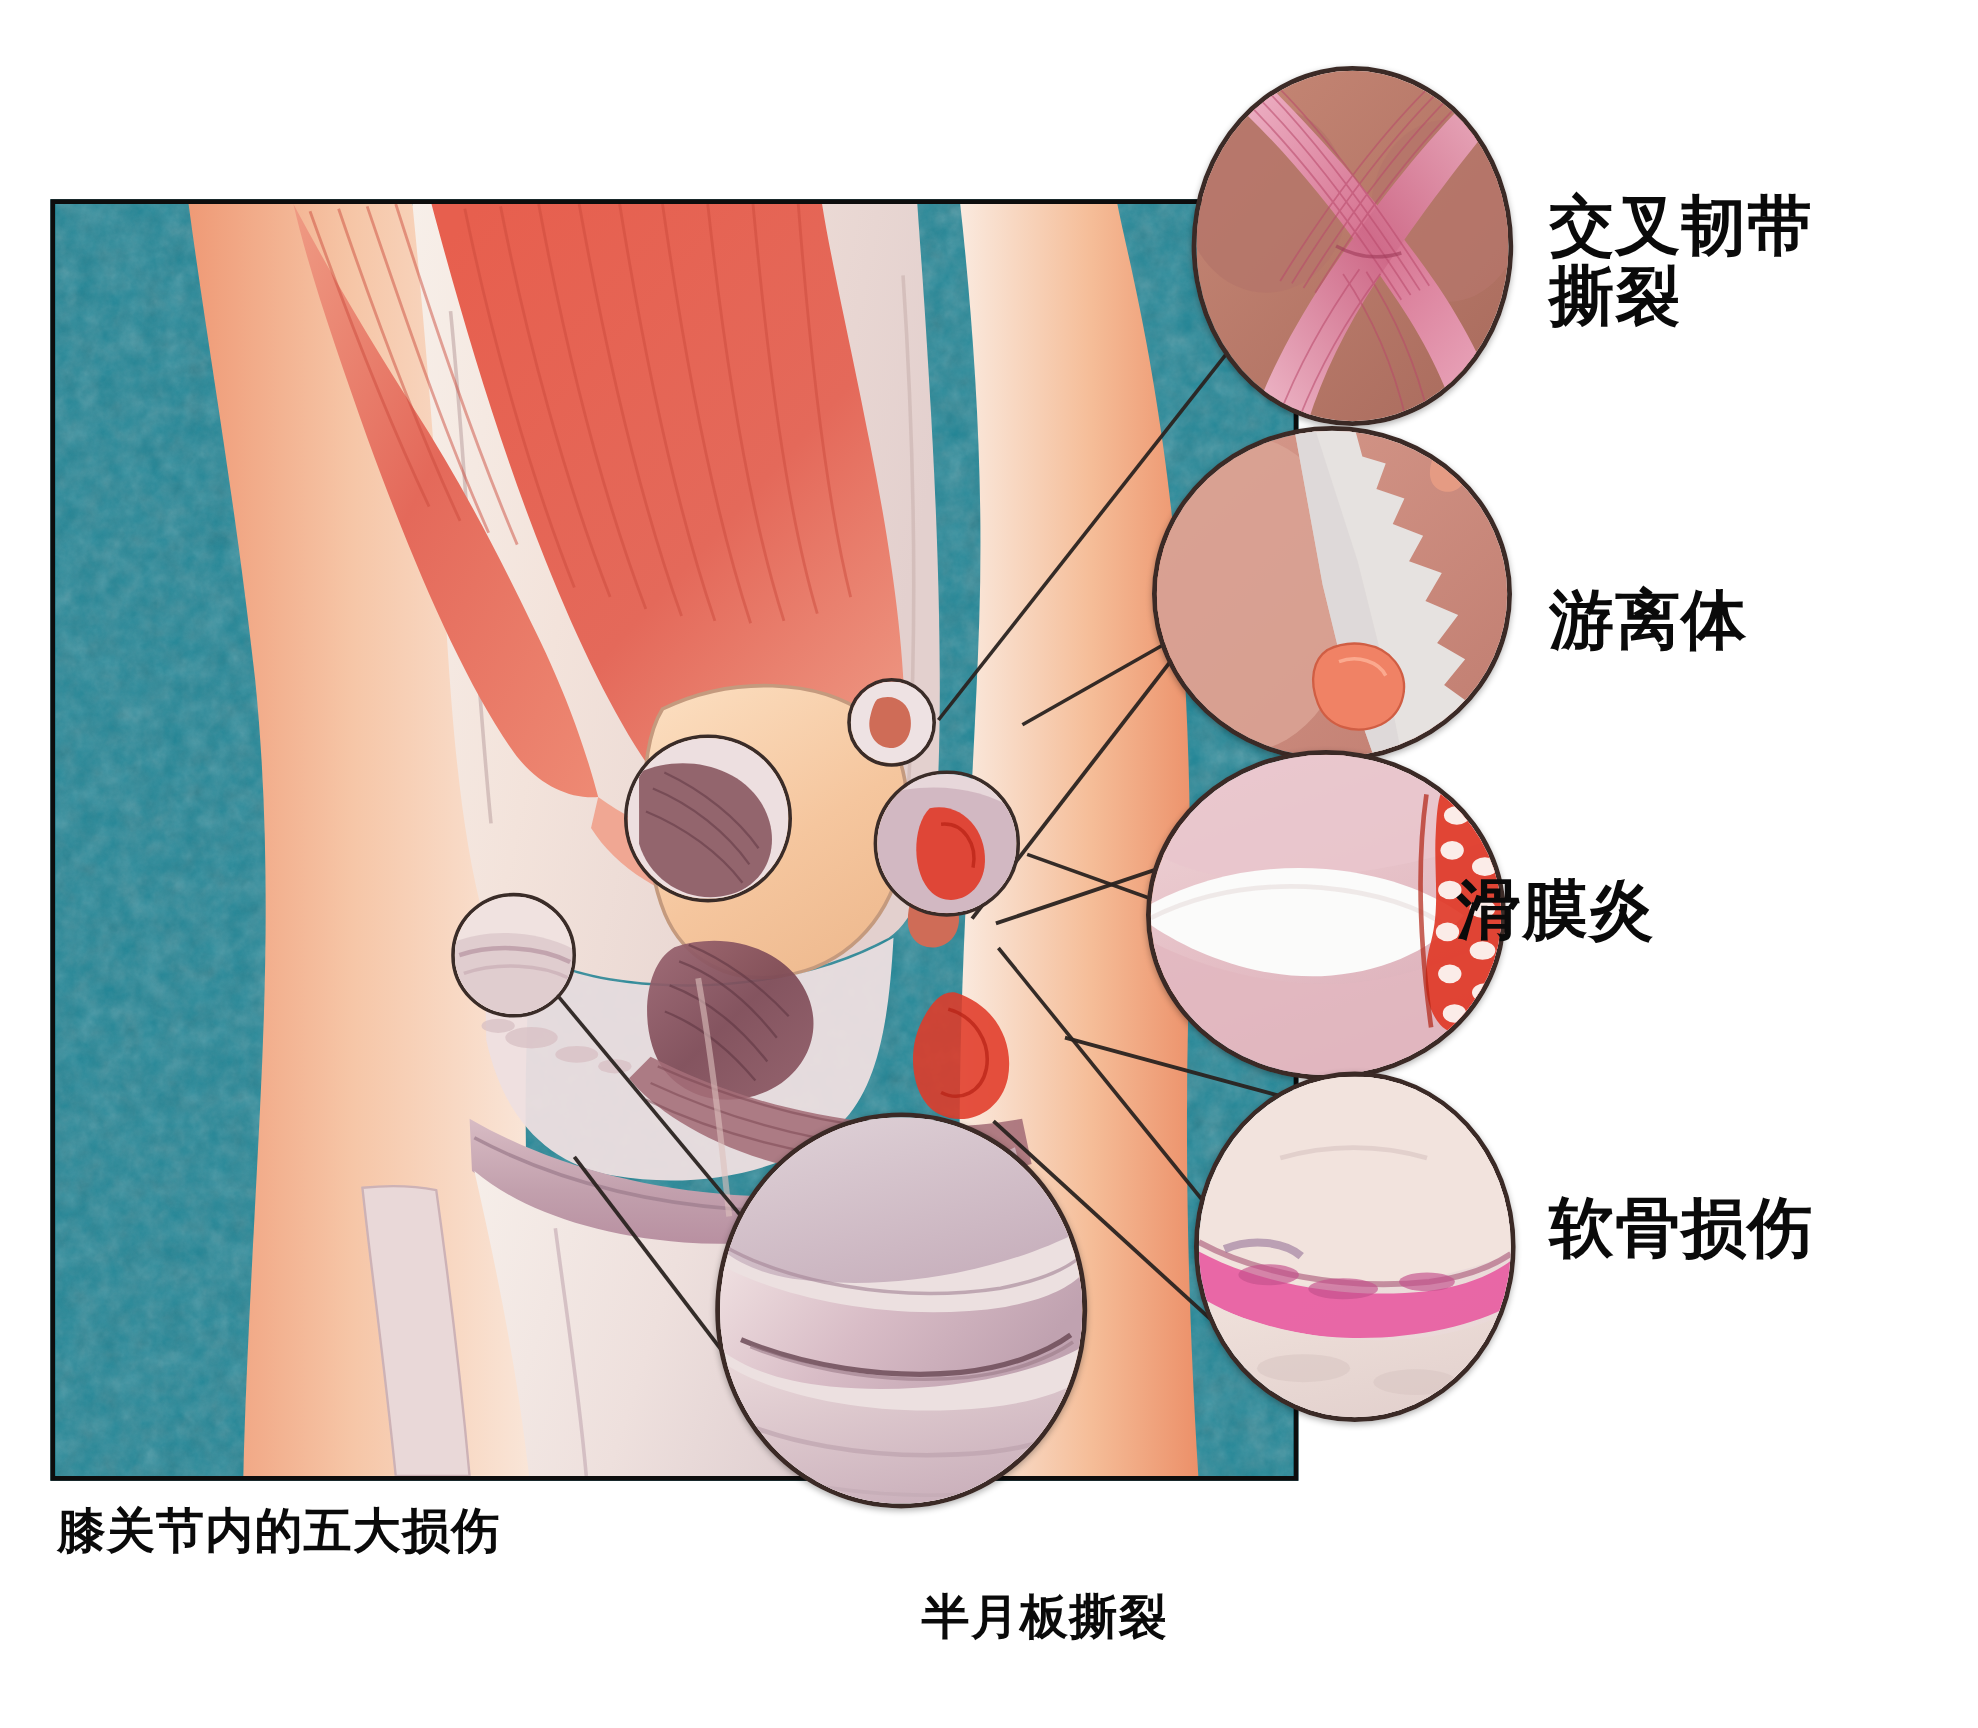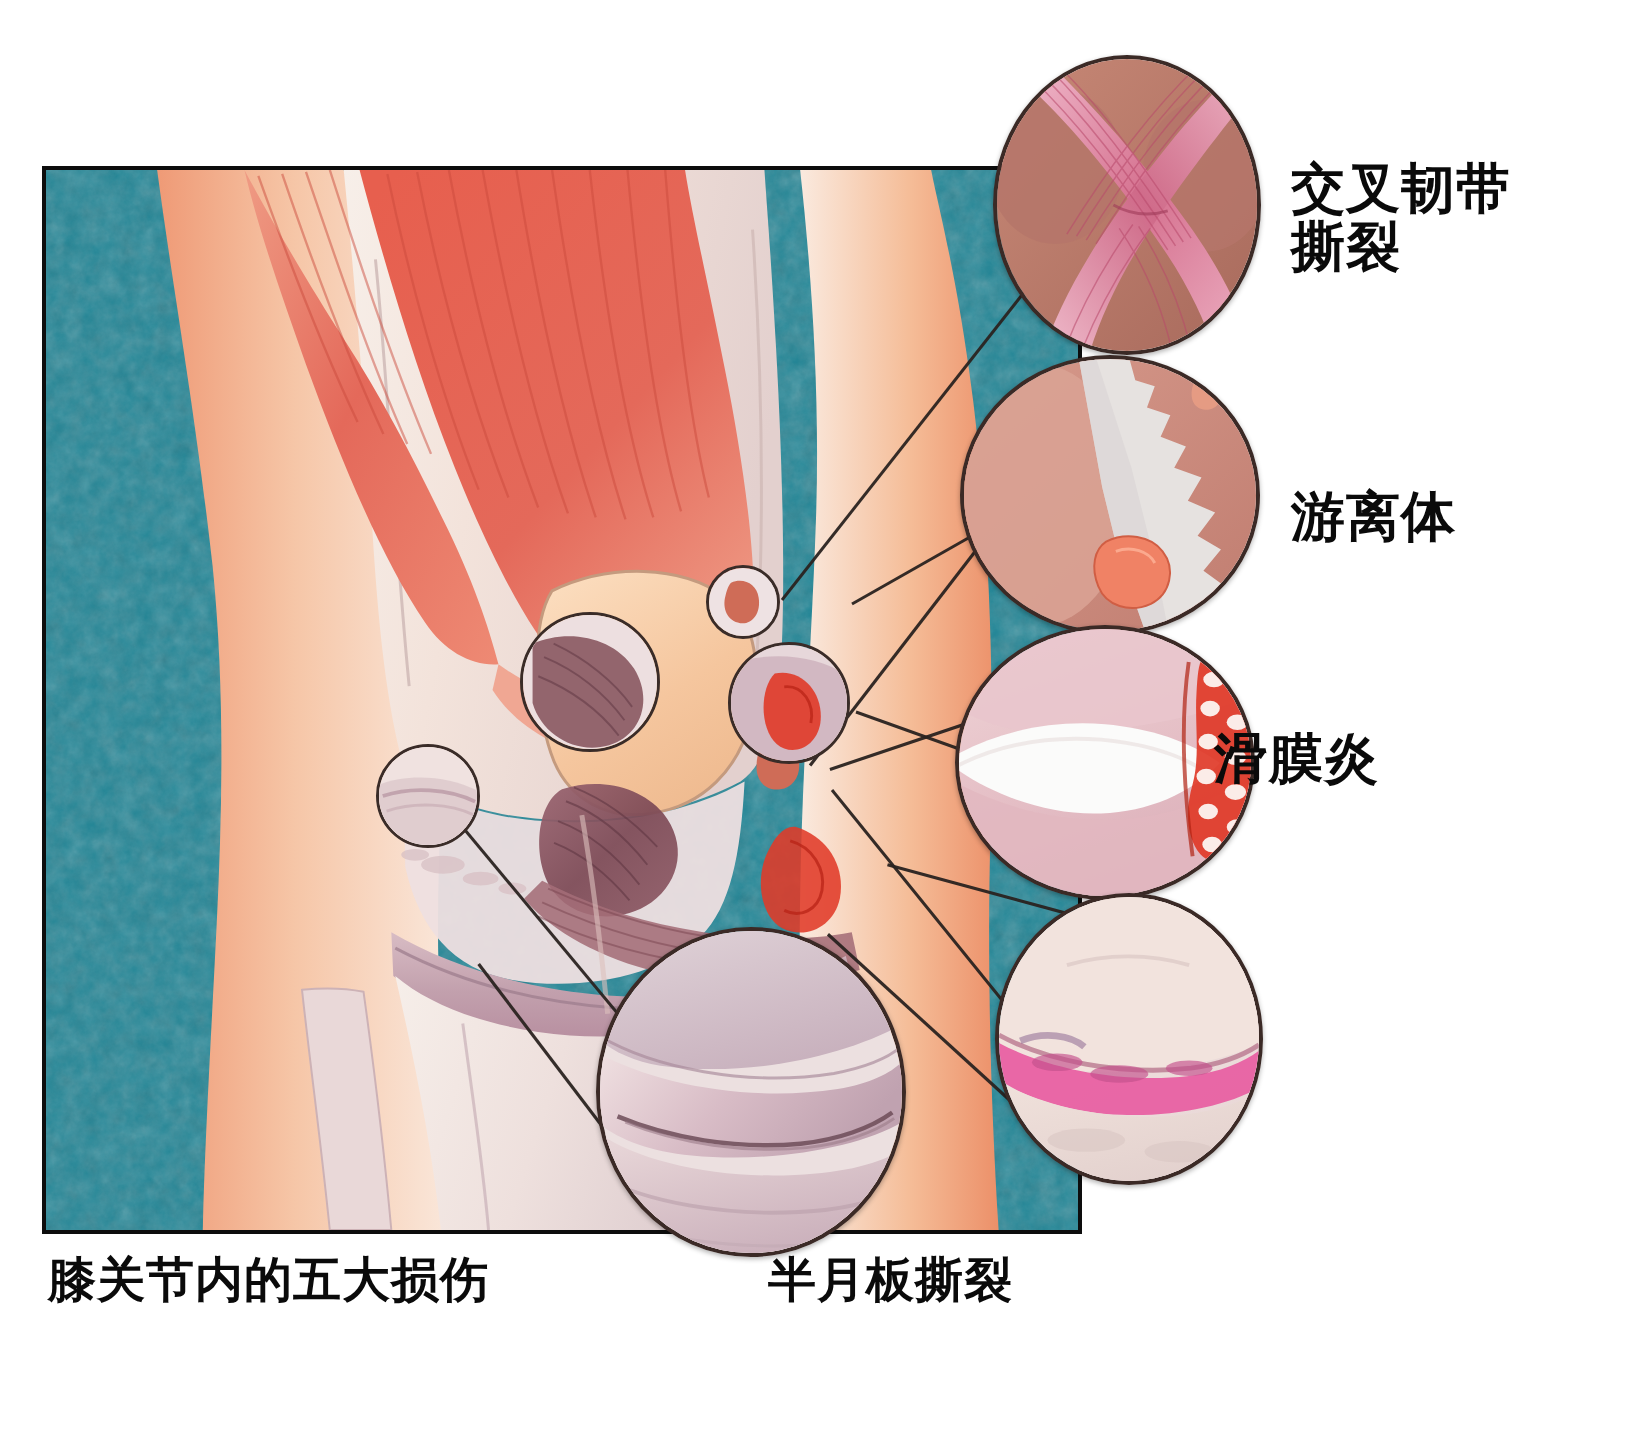--- a/index.html
+++ b/index.html
@@ -78,28 +78,28 @@
     white-space: pre-line;
     font-family: "DejaVu Sans", "Liberation Sans", sans-serif;
   }
   #label-cruciate { left: 1291px; top: 160px; }
   #label-loose    { left: 1291px; top: 488px; }
   #label-synov    { left: 1214px; top: 730px; }
   #label-cartil   { left: 1291px; top: 995px; }
 
   .bottom-caption {
     position: absolute;
-    font-size: 48px;
+    font-size: 40px;
     font-weight: 700;
     color: #0a0a0a;
     letter-spacing: 1px;
     white-space: nowrap;
   }
   #caption-title    { left: 48px;  top: 1248px; }
-  #caption-meniscus { left: 768px; top: 1248px; }
+  #caption-meniscus { left: 768px; top: 1320px; }
 </style>
 </head>
 <body>
 
 <div id="stage">
 
   <div id="main-frame">
     <svg class="frame-svg" viewBox="0 0 1040 1068" preserveAspectRatio="none">
       <defs>
 
@@ -502,18 +502,19 @@
     </svg>
   </div>
 
   <div class="side-label" id="label-cruciate">交叉韧带
 撕裂</div>
 
   <div class="side-label" id="label-loose">游离体</div>
 
   <div class="side-label" id="label-synov">滑膜炎</div>
 
+  <div class="side-label" id="label-cartil">软骨损伤</div>
 
   <div class="bottom-caption" id="caption-title">膝关节内的五大损伤</div>
 
   <div class="bottom-caption" id="caption-meniscus">半月板撕裂</div>
 
 </div>
 
 </body></html>

